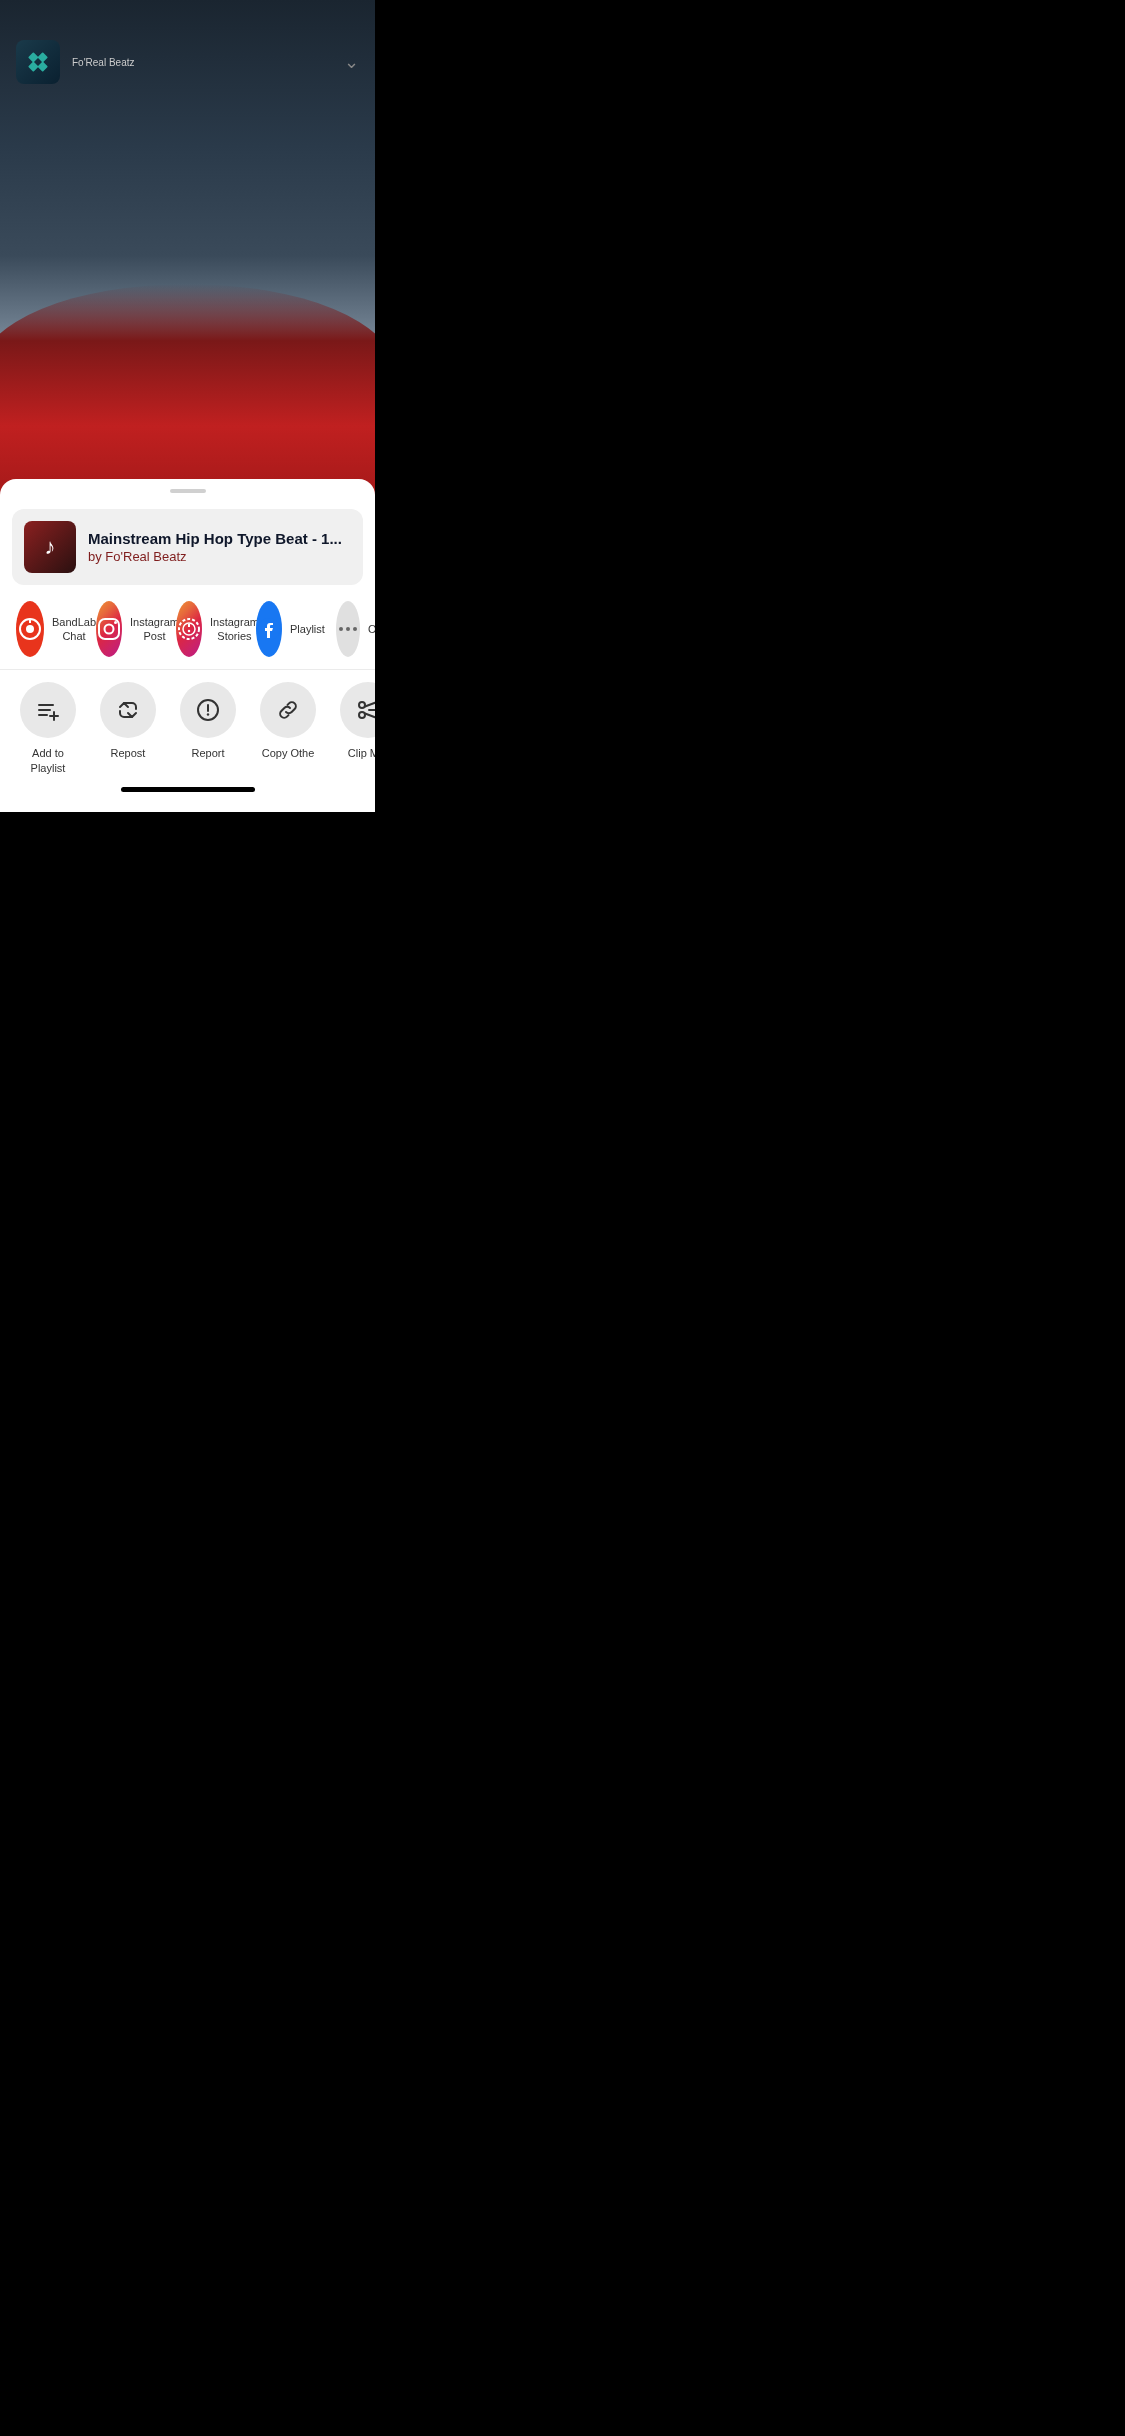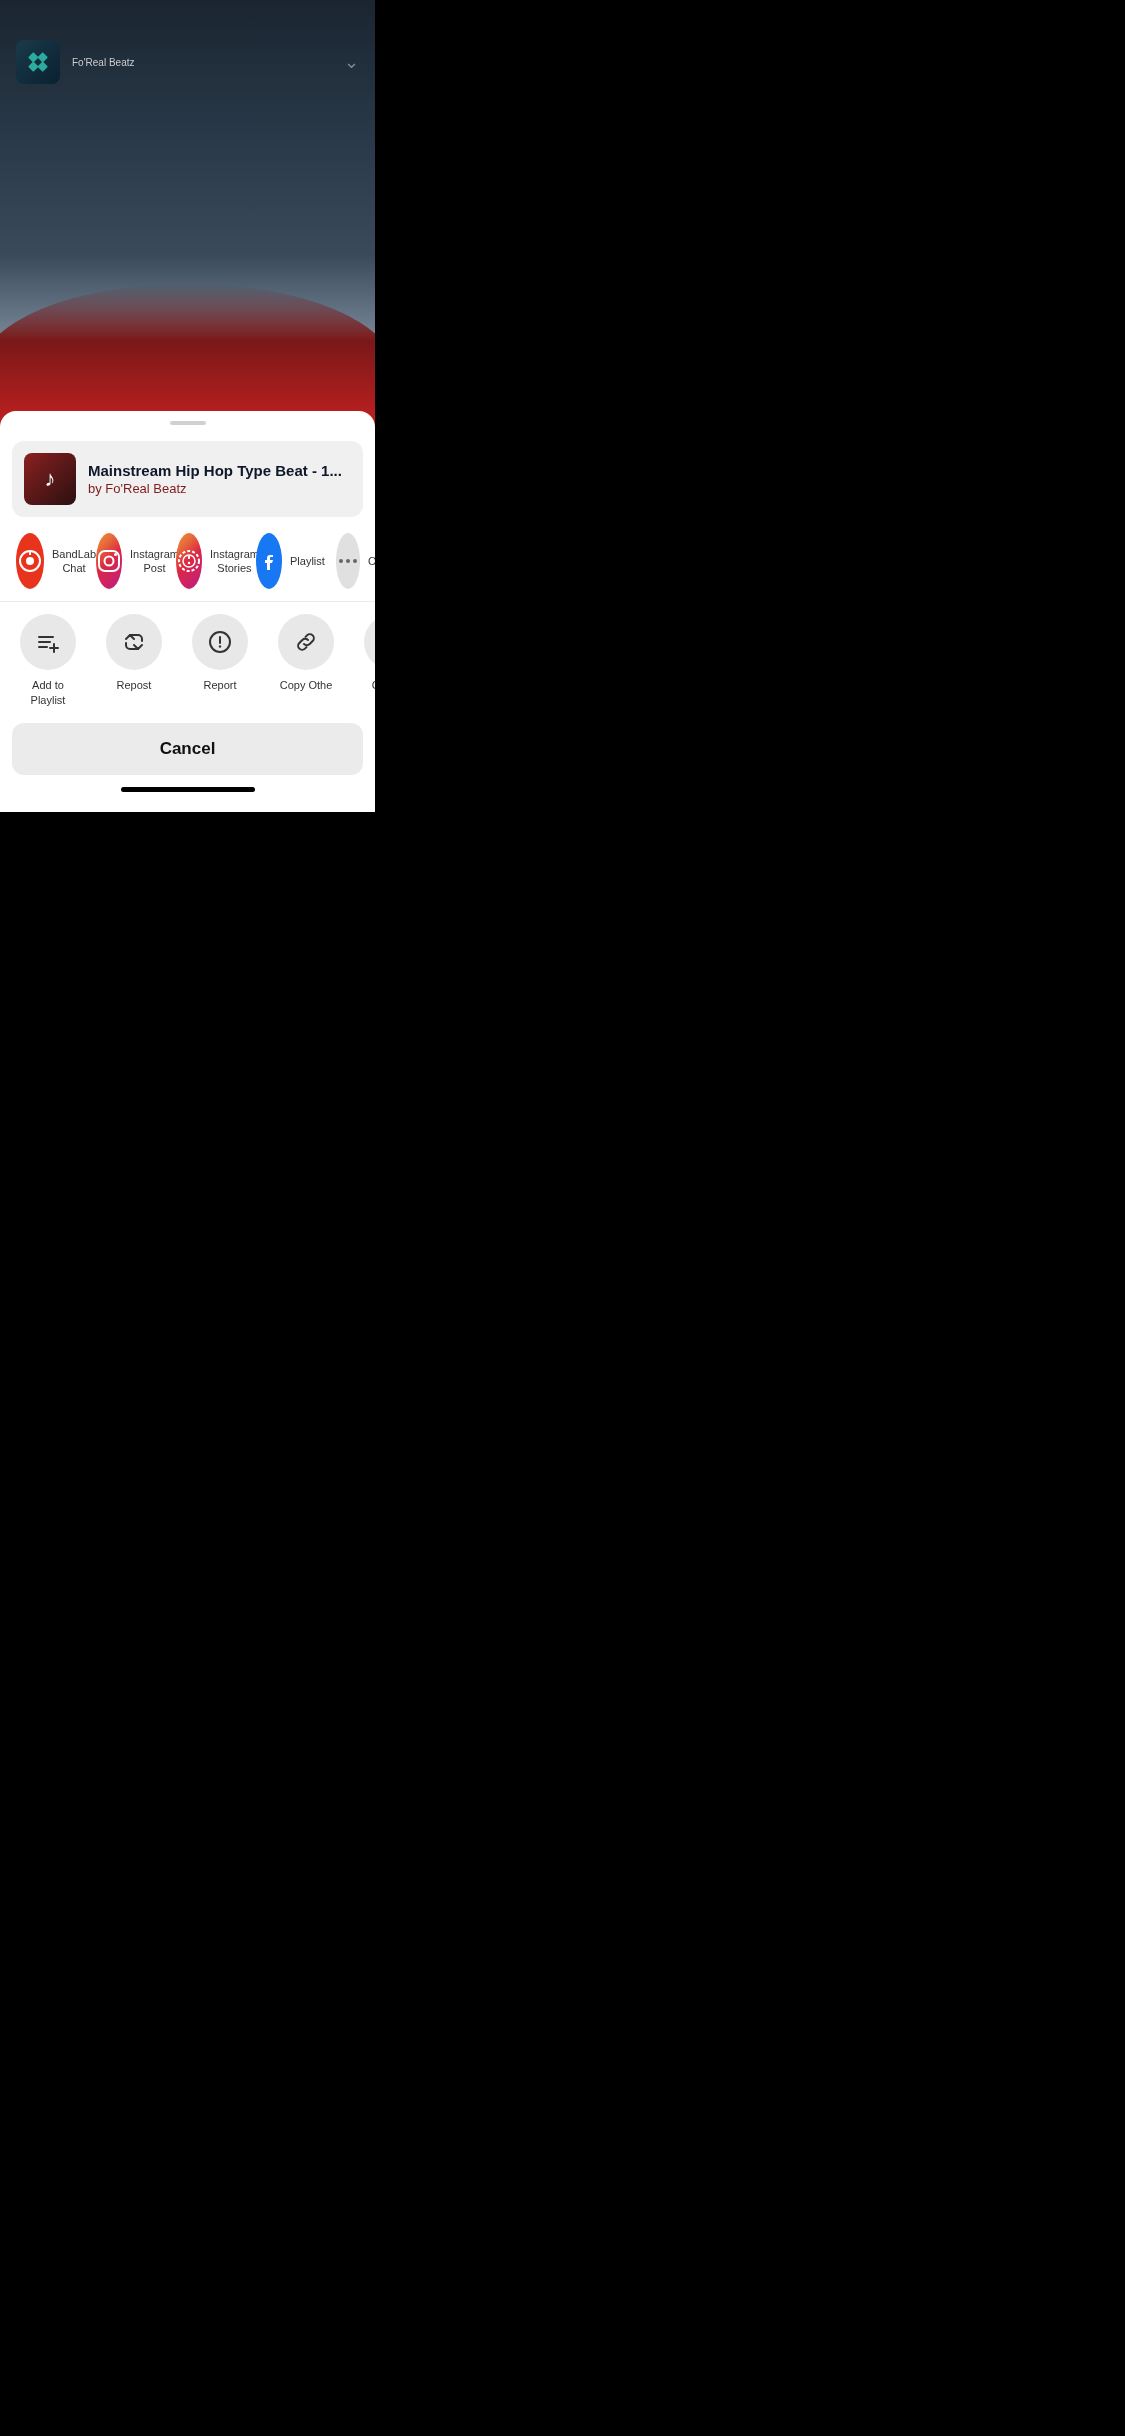--- a/index.html
+++ b/index.html
@@ -200,21 +200,21 @@
     .divider {
       height: 1px;
       background: #ebebeb;
       margin: 12px 0;
     }
 
     
     .action-row {
       display: flex;
       padding: 0 16px;
-      gap: 22px;
+      gap: 16px;
       overflow-x: auto;
       scrollbar-width: none;
     }
 
     .action-row::-webkit-scrollbar { display: none; }
 
     .action-item {
       display: flex;
       flex-direction: column;
       align-items: center;
@@ -435,17 +435,16 @@
           <line x1="10" y1="16.5" x2="22" y2="21" stroke="#333" stroke-width="2" stroke-linecap="round"></line>
           <line x1="14" y1="13" x2="22" y2="13" stroke="#333" stroke-width="2" stroke-linecap="round"></line>
         </svg>
       </div>
       <span class="action-label">Clip M...</span>
     </div>
 
   </div>
 
   
-  <button class="cancel-btn">Cancel</button>
 
   
   <div class="home-indicator"></div>
 </div>
 
 </body></html>

